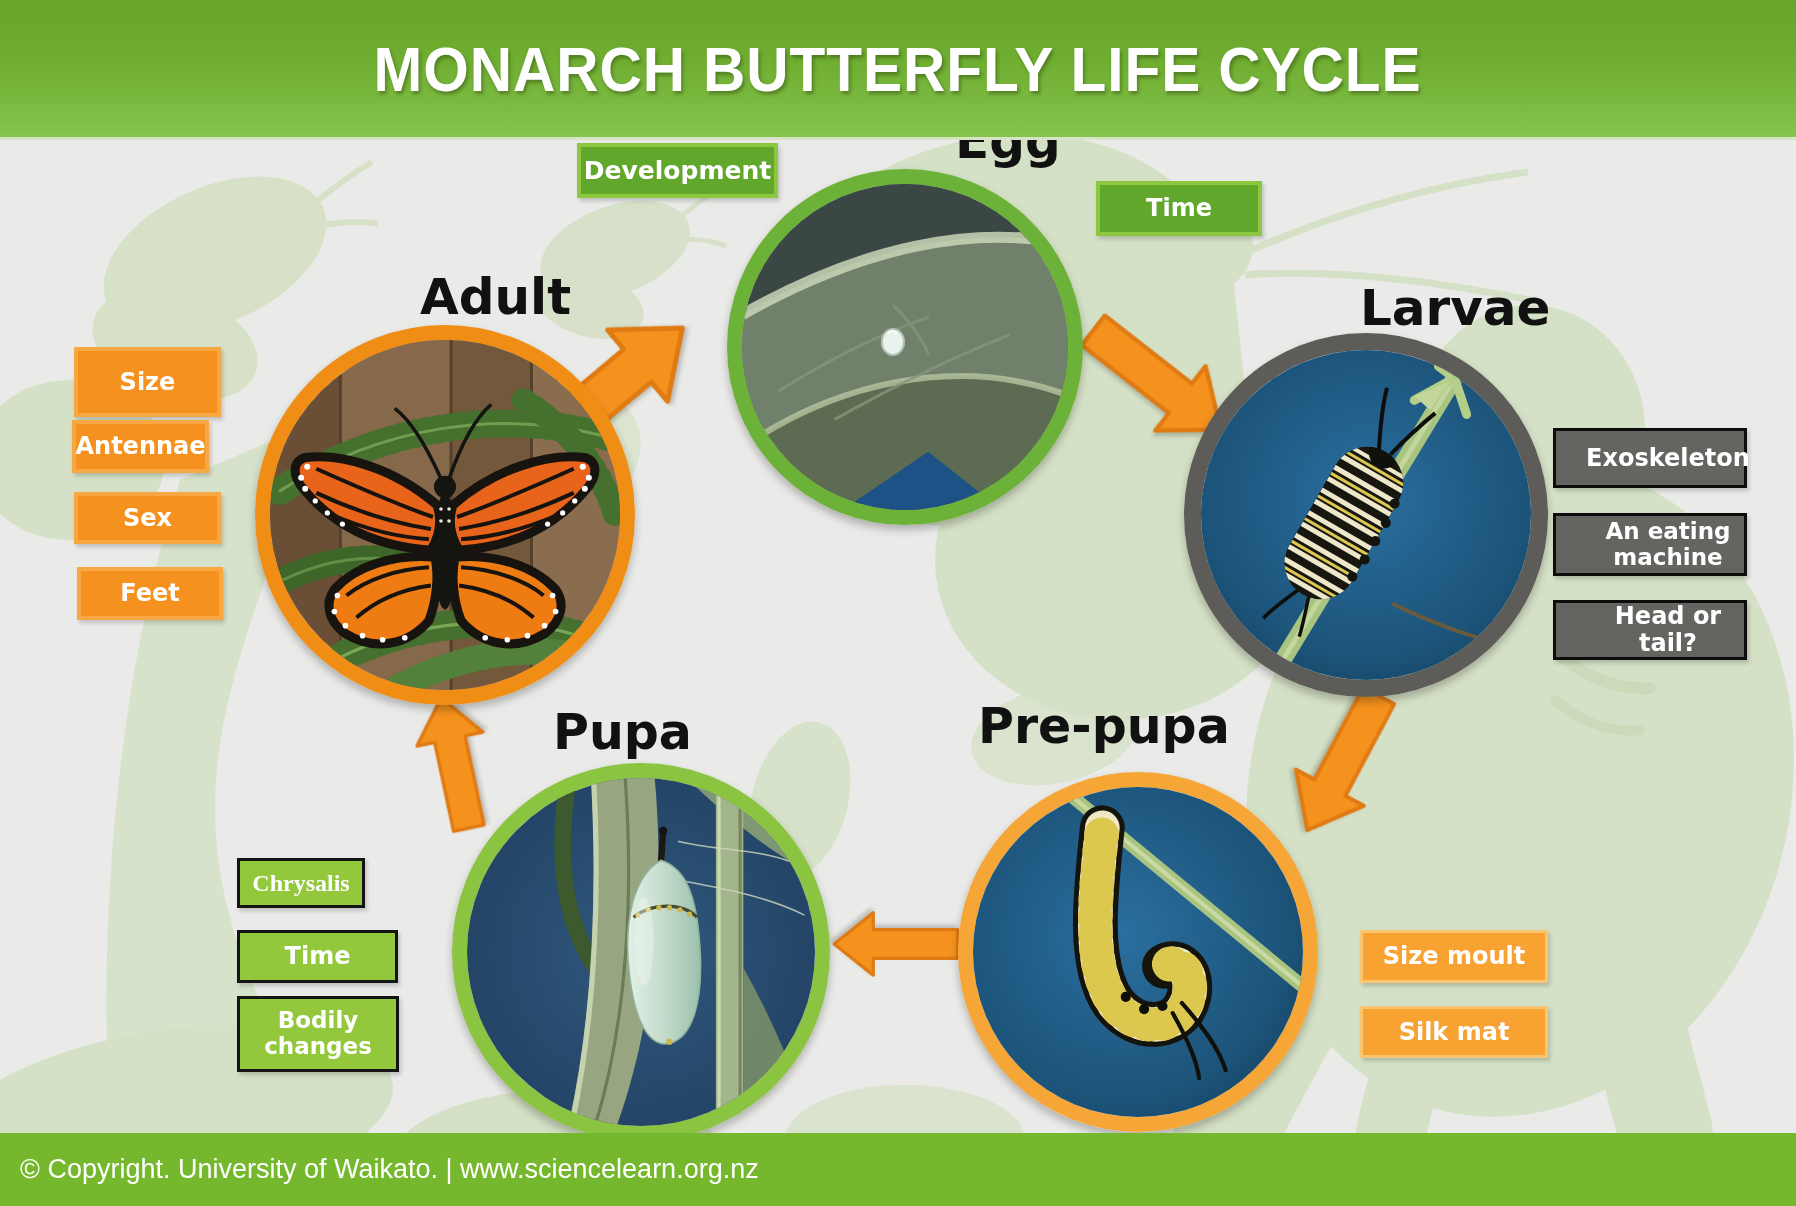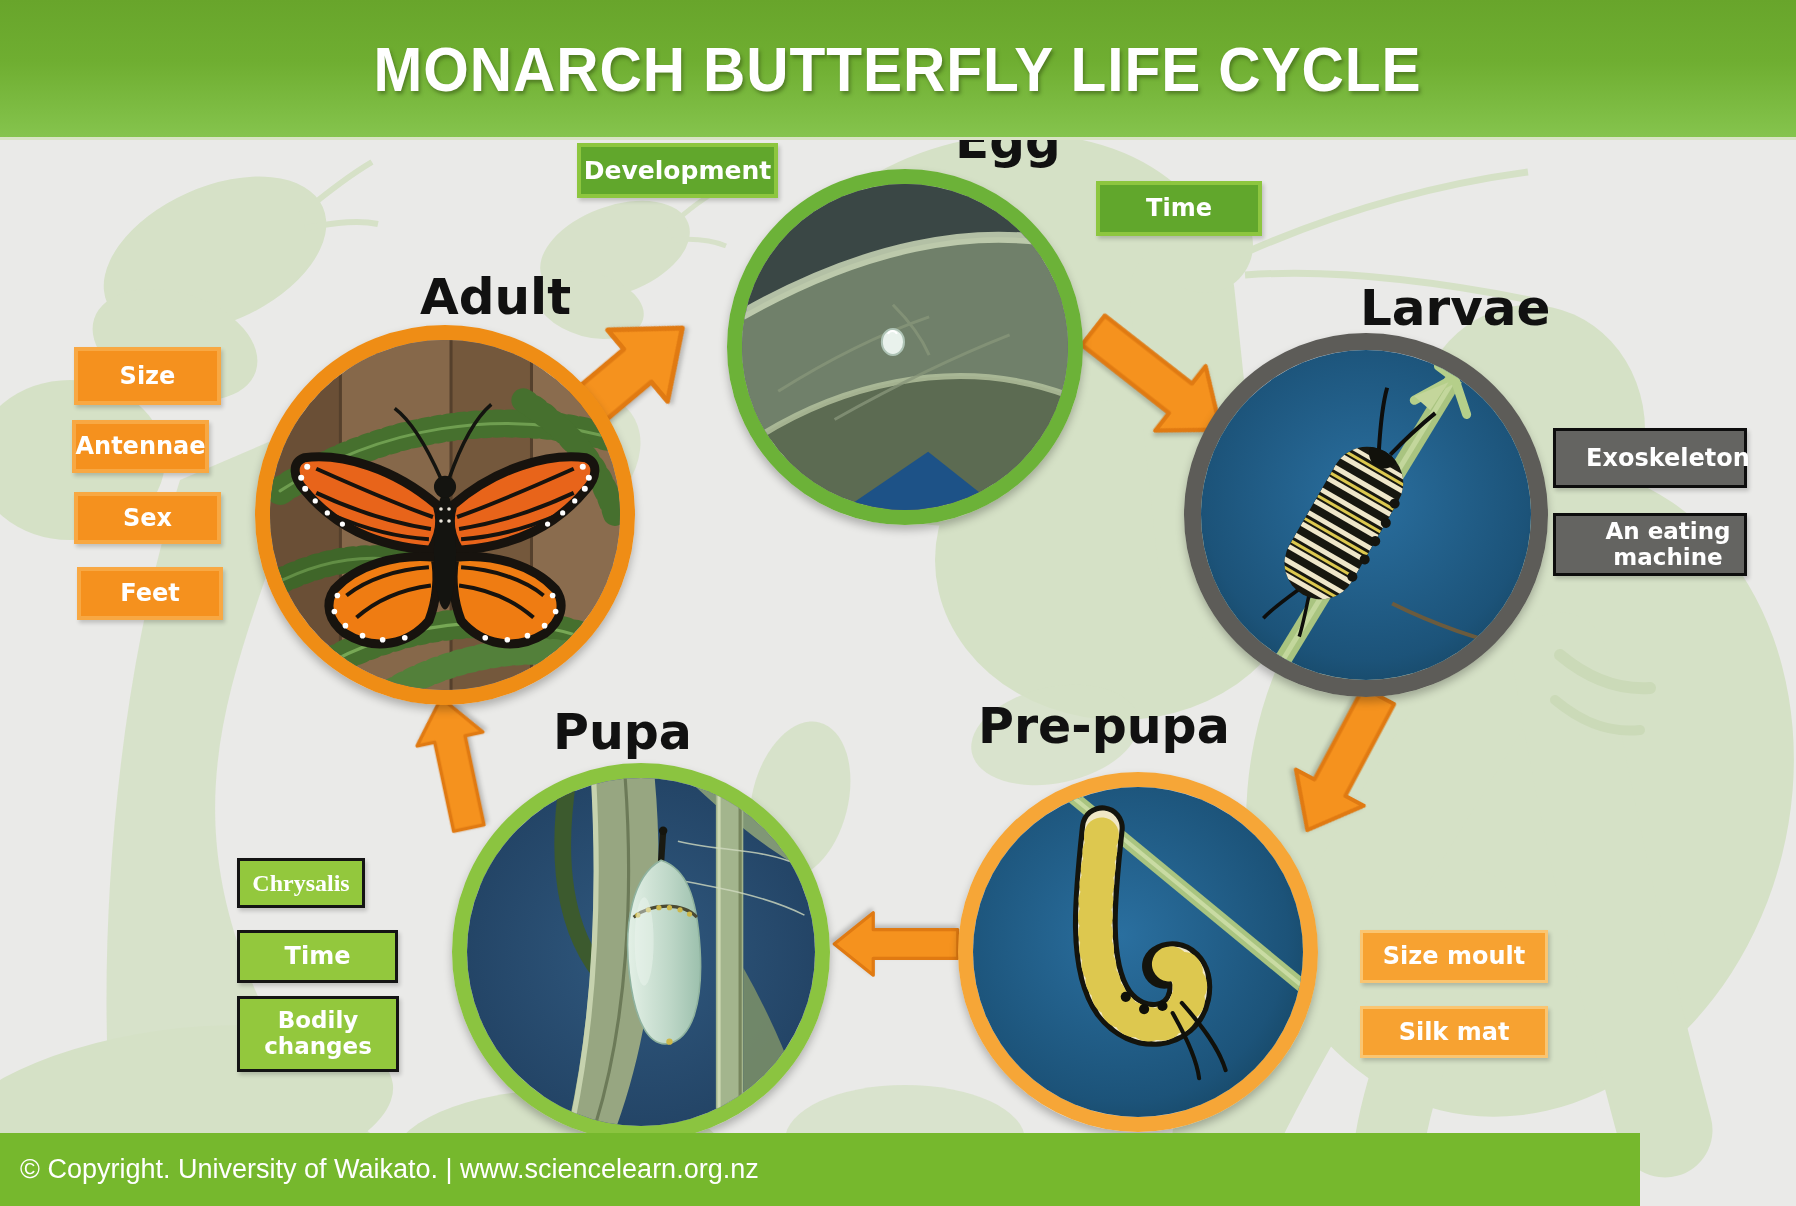--- a/index.html
+++ b/index.html
@@ -15,21 +15,21 @@
     border-bottom:3px solid #d8e4c4;
     display:flex;align-items:center;justify-content:center;
   }
   .title{
     color:#fff;font-weight:bold;font-size:63px;letter-spacing:1px;
     font-family:"Liberation Sans","DejaVu Sans",sans-serif;
     transform:scaleX(.93);white-space:nowrap;
     text-shadow:2px 3px 4px rgba(55,85,20,.55);
   }
   .footer{
-    position:absolute;left:0;top:1133px;width:1640px;height:73px;z-index:10;
+    position:absolute;left:0;top:1133px;width:1796px;height:73px;z-index:10;
     background:var(--footer-green,#76b82d);
     display:flex;align-items:center;
   }
   .footer-text{color:#fff;font-size:27px;padding-left:20px;font-weight:400;
     font-family:"Liberation Sans","DejaVu Sans",sans-serif;}
   
   .silhouettes{position:absolute;left:0;top:0;z-index:1;}
   
   .arrow{position:absolute;z-index:2;overflow:visible;
     fill:var(--arrow-fill,#f5921e);stroke:var(--arrow-stroke,#e07a12);
@@ -213,20 +213,21 @@
             <circle cx="0" cy="36" r="5"></circle>
               <circle cx="21" cy="36" r="5"></circle>
               <circle cx="42" cy="34" r="5"></circle>
           </g>
         </g>
       </svg>
     </span>
   </div>
   <div class="btn gray" style="left:1553px;top:428px;width:194px;height:60px;">Exoskeleton</div>
   <div class="btn gray" style="left:1553px;top:513px;width:194px;height:63px;font-size:23px;">An eating machine</div>
+  <div class="btn gray" style="left:1553px;top:600px;width:194px;height:60px;">Head or tail?</div>
 
   <div class="stage-label" style="left:978px;top:702px;font-size:49px;">Pre-pupa</div>
   <div class="stage-circle" style="left:958px;top:772px;width:360px;height:360px;border:15px solid var(--ring-prepupa,#f6a637);">
     <span class="photo">
       <svg viewBox="0 0 324 324" preserveAspectRatio="xMidYMid slice">
         <defs>
           <radialGradient id="ppBg" cx="45%" cy="45%" r="72%">
             <stop offset="0%" stop-color="#2a6f9f"></stop>
               <stop offset="70%" stop-color="#1c5379"></stop>
               <stop offset="100%" stop-color="#123e56"></stop>
@@ -362,21 +363,21 @@
           <g fill="#e9e4da">
               <circle cx="-4" cy="-14" r="1.8"></circle>
               <circle cx="4" cy="-14" r="1.8"></circle>
               <circle cx="-4" cy="-2" r="1.8"></circle>
               <circle cx="4" cy="-2" r="1.8"></circle>
             </g>
         </g>
       </svg>
     </span>
   </div>
-  <div class="btn orange" style="left:74px;top:347px;width:147px;height:58px;">Size</div>
+  <div class="btn orange" style="left:74px;top:347px;width:147px;height:70px;">Size</div>
   <div class="btn orange" style="left:72px;top:420px;width:137px;height:53px;">Antennae</div>
   <div class="btn orange" style="left:74px;top:492px;width:147px;height:52px;">Sex</div>
   <div class="btn orange" style="left:77px;top:567px;width:146px;height:53px;">Feet</div>
 
   <div class="header">
     <div class="title">MONARCH BUTTERFLY LIFE CYCLE</div>
   </div>
   <div class="footer">
     <div class="footer-text">© Copyright. University of Waikato. | www.sciencelearn.org.nz</div>
   </div>

